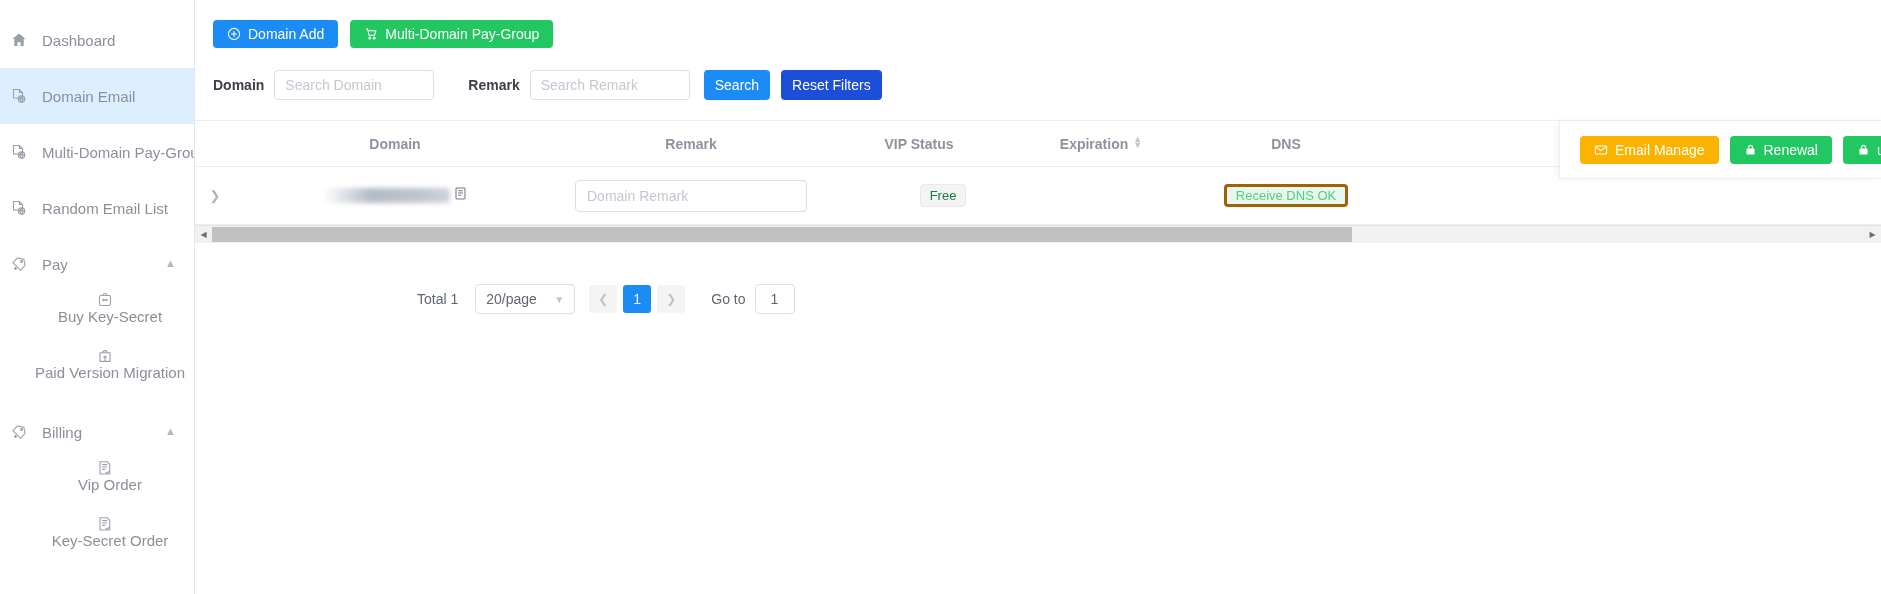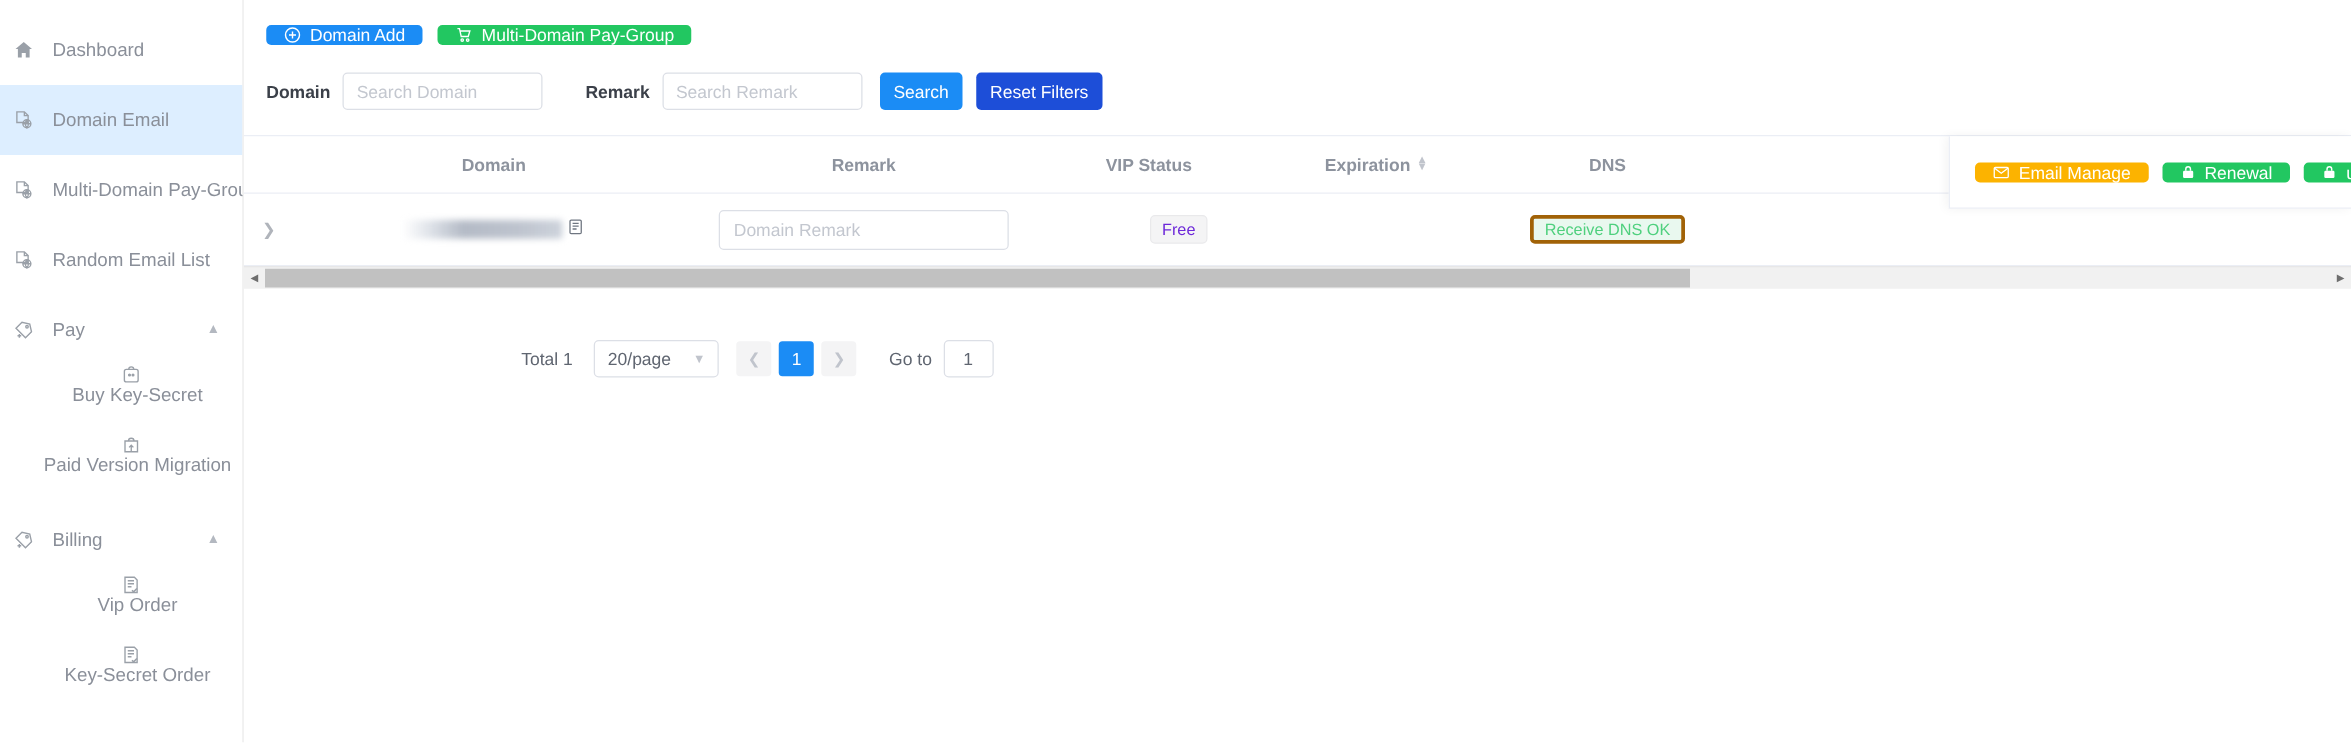--- a/index.html
+++ b/index.html
@@ -63,21 +63,21 @@
     gap: 12px;
     align-items: center;
   }
   .btn {
     border: none;
     border-radius: 4px;
     color: #fff;
     font-size: 14px;
     font-family: "Liberation Sans", sans-serif;
     padding: 0 14px;
-    height: 16px;
+    height: 28px;
     display: inline-flex;
     align-items: center;
     gap: 7px;
     cursor: pointer;
     white-space: nowrap;
   }
   .btn-blue   { background: #1b8cf5; }
   .btn-green  { background: #22c761; }
   .btn-red    { background: #1d4ed8; }
   .btn-orange { background: #fcb300; }
@@ -197,21 +197,21 @@
     display: inline-flex;
     align-items: center;
     height: 23px;
     padding: 0 9px;
     border-radius: 4px;
     font-size: 13px;
   }
   .tag-free {
     background: #f4f4f5;
     border: 1px solid #e9e9eb;
-    color: #6d28d9;
+    color: #15803d;
     margin-left: 48px;
   }
   .tag-dns {
     background: #e9f8ef;
     border: 3px solid #a16207;
     color: #4fd07e;
   }
 
   
   .fixed-manage {

